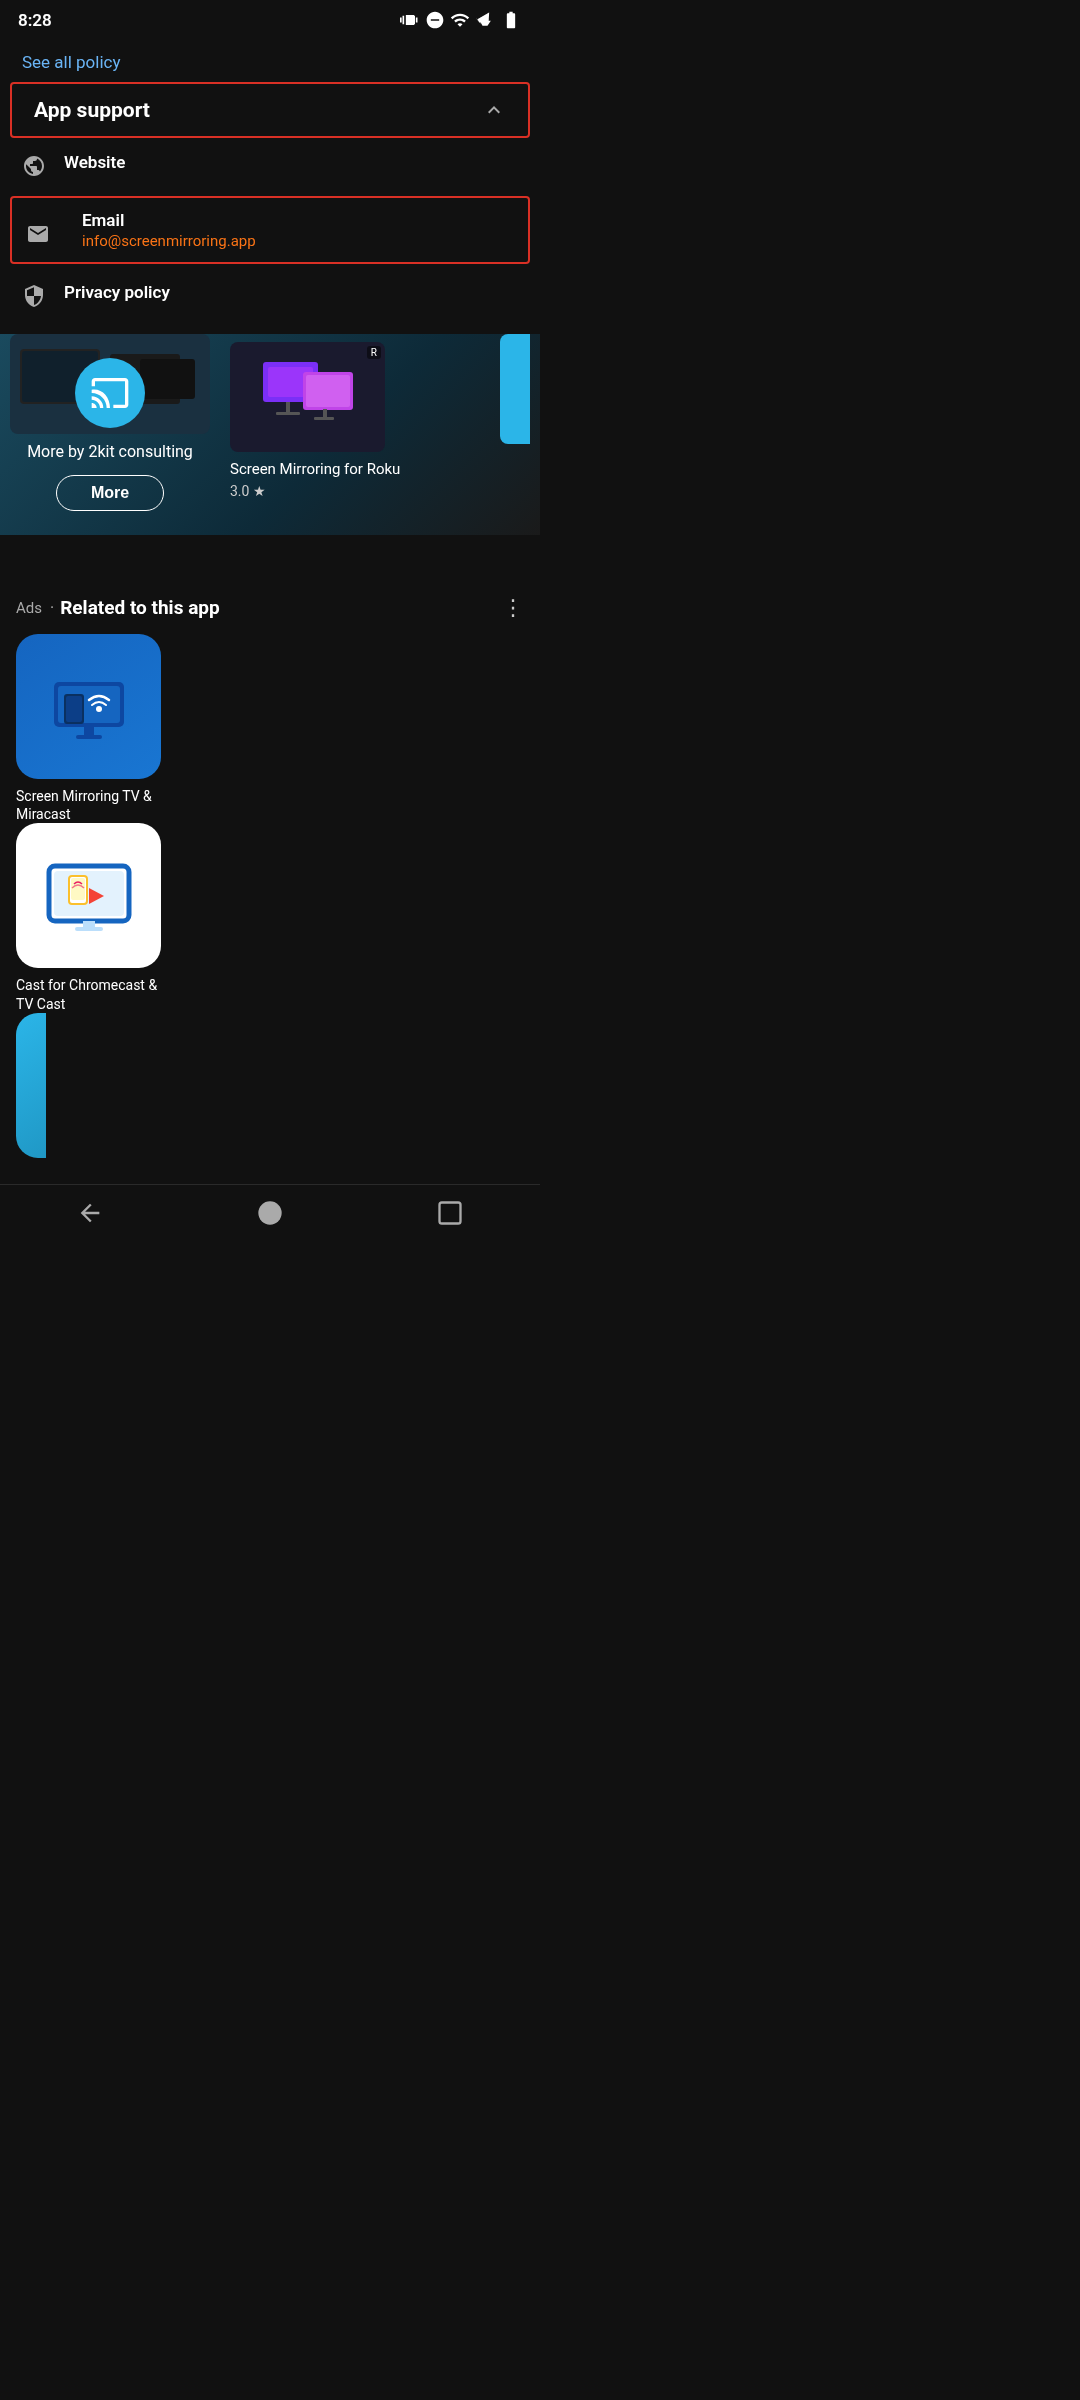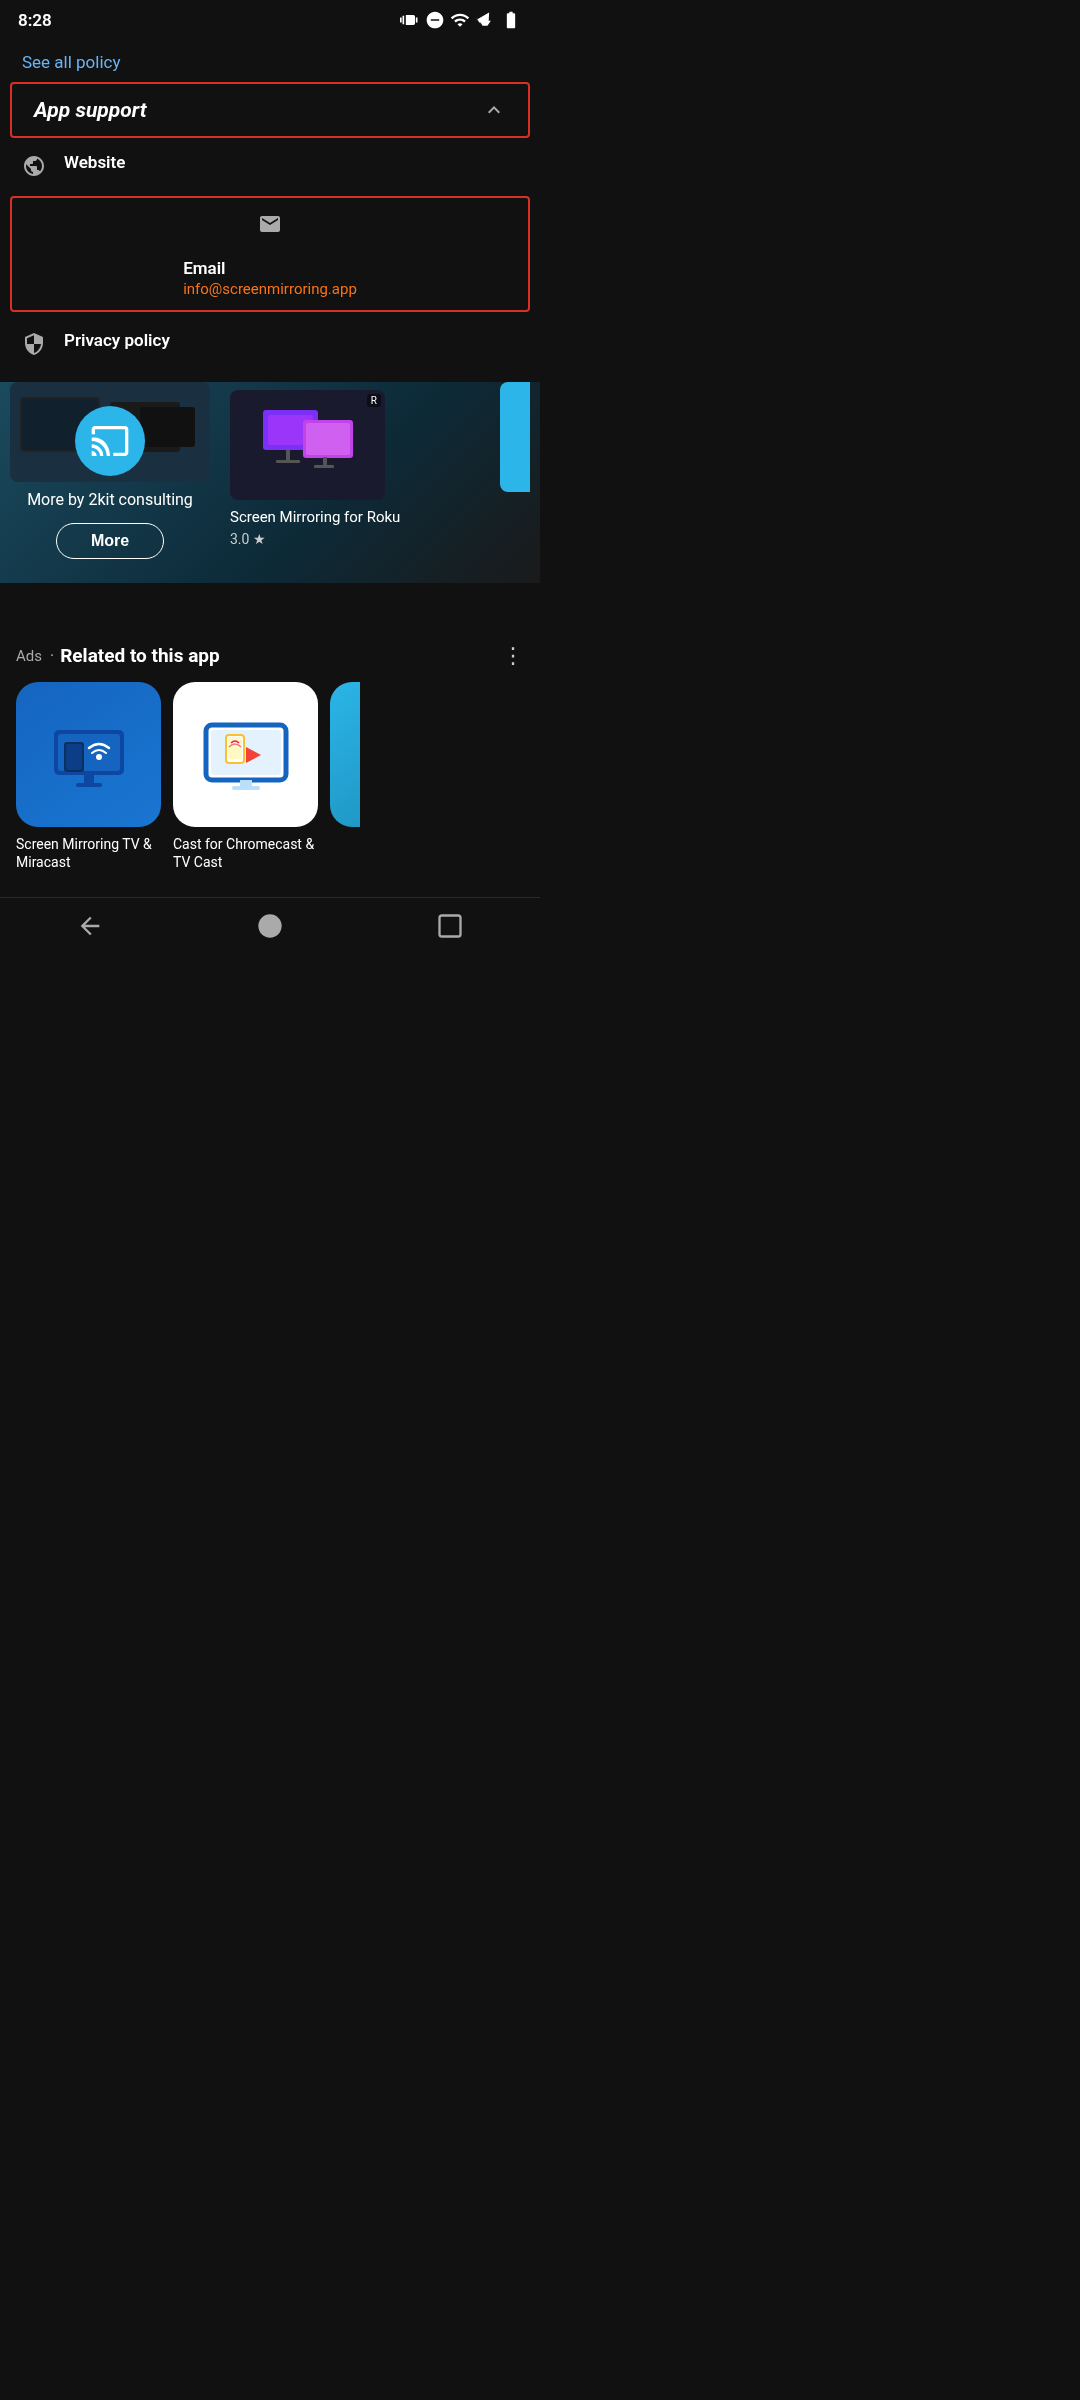--- a/index.html
+++ b/index.html
@@ -50,21 +50,20 @@
       padding: 0 0 8px 0;
     }
     .app-support-header {
       display: flex;
       justify-content: space-between;
       align-items: center;
       padding: 14px 22px;
       border: 2.5px solid #d93025;
       margin: 0 10px 0 10px;
       border-radius: 4px;
-      font-style: italic;
     }
     .app-support-title {
       font-size: 21px;
       font-weight: 700;
       color: #fff;
     }
 
     .support-item {
       display: flex;
       align-items: flex-start;
@@ -179,23 +178,24 @@
       font-weight: 700;
       color: #fff;
     }
     .ads-more-icon {
       color: #ccc;
       font-size: 22px;
       cursor: pointer;
     }
     .ads-apps-row {
       display: flex;
-      gap: 12px;
+      gap: 0;
       padding: 0 16px 16px 16px;
       overflow-x: hidden;
+      flex-direction: column;
     }
     .ads-app-item {
       display: flex;
       flex-direction: column;
       align-items: flex-start;
       width: 145px;
       flex-shrink: 0;
     }
     .ads-app-icon {
       width: 145px;
@@ -275,21 +275,21 @@
     <span class="support-item-icon">
       <svg width="24" height="24" viewBox="0 0 24 24" fill="#aaa">
           <path d="M12 2C6.48 2 2 6.48 2 12s4.48 10 10 10 10-4.48 10-10S17.52 2 12 2zm-1 17.93c-3.95-.49-7-3.85-7-7.93 0-.62.08-1.21.21-1.79L9 15v1c0 1.1.9 2 2 2v1.93zm6.9-2.54c-.26-.81-1-1.39-1.9-1.39h-1v-3c0-.55-.45-1-1-1H8v-2h2c.55 0 1-.45 1-1V7h2c1.1 0 2-.9 2-2v-.41c2.93 1.19 5 4.06 5 7.41 0 2.08-.8 3.97-2.1 5.39z"></path>
         </svg>
     </span>
     <div class="support-item-text">
       <span class="support-item-label">Website</span>
     </div>
   </div>
 
-  <div style="margin: 0 10px 4px 10px; border: 2.5px solid #d93025; border-radius: 4px; display: flex; align-items: center; padding: 12px 14px; gap: 18px; flex-direction: column;">
+  <div style="margin: 0 10px 4px 10px; border: 2.5px solid #d93025; border-radius: 4px; display: flex; align-items: flex-end; padding: 12px 14px; gap: 32px;">
     <span class="support-item-icon">
       <svg width="24" height="24" viewBox="0 0 24 24" fill="#aaa">
           <path d="M20 4H4c-1.1 0-1.99.9-1.99 2L2 18c0 1.1.9 2 2 2h16c1.1 0 2-.9 2-2V6c0-1.1-.9-2-2-2zm0 4l-8 5-8-5V6l8 5 8-5v2z"></path>
         </svg>
     </span>
     <div class="support-item-text">
       <span class="support-item-label">Email</span>
       <span class="support-item-sub">info@screenmirroring.app</span>
     </div>
   </div>

